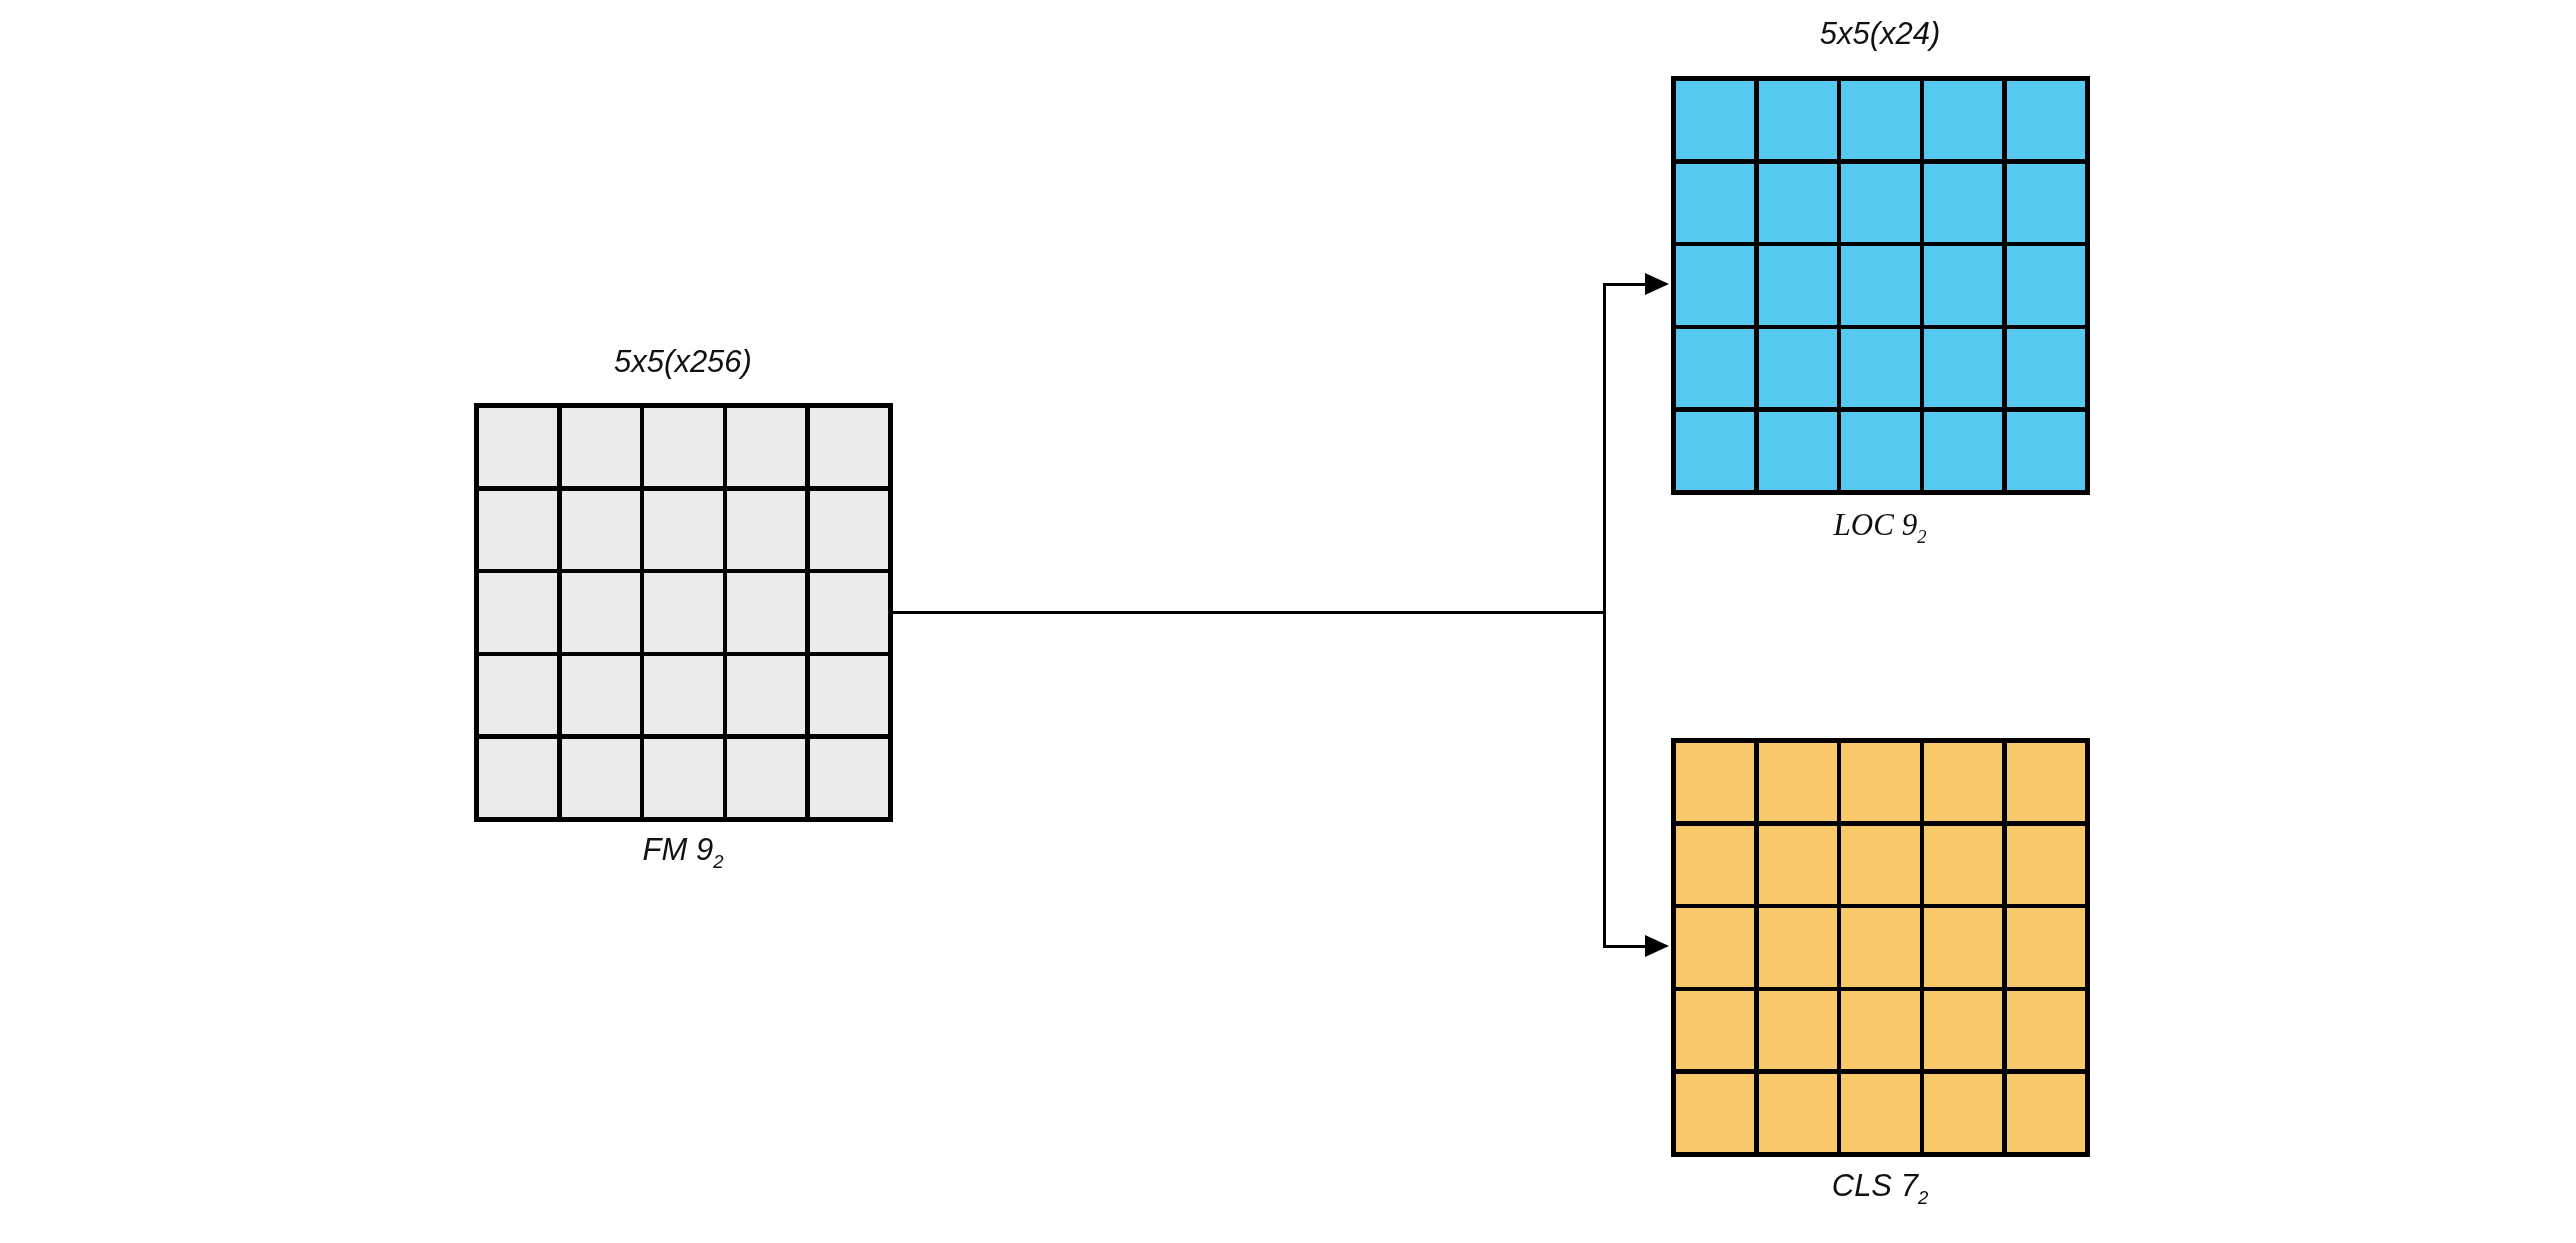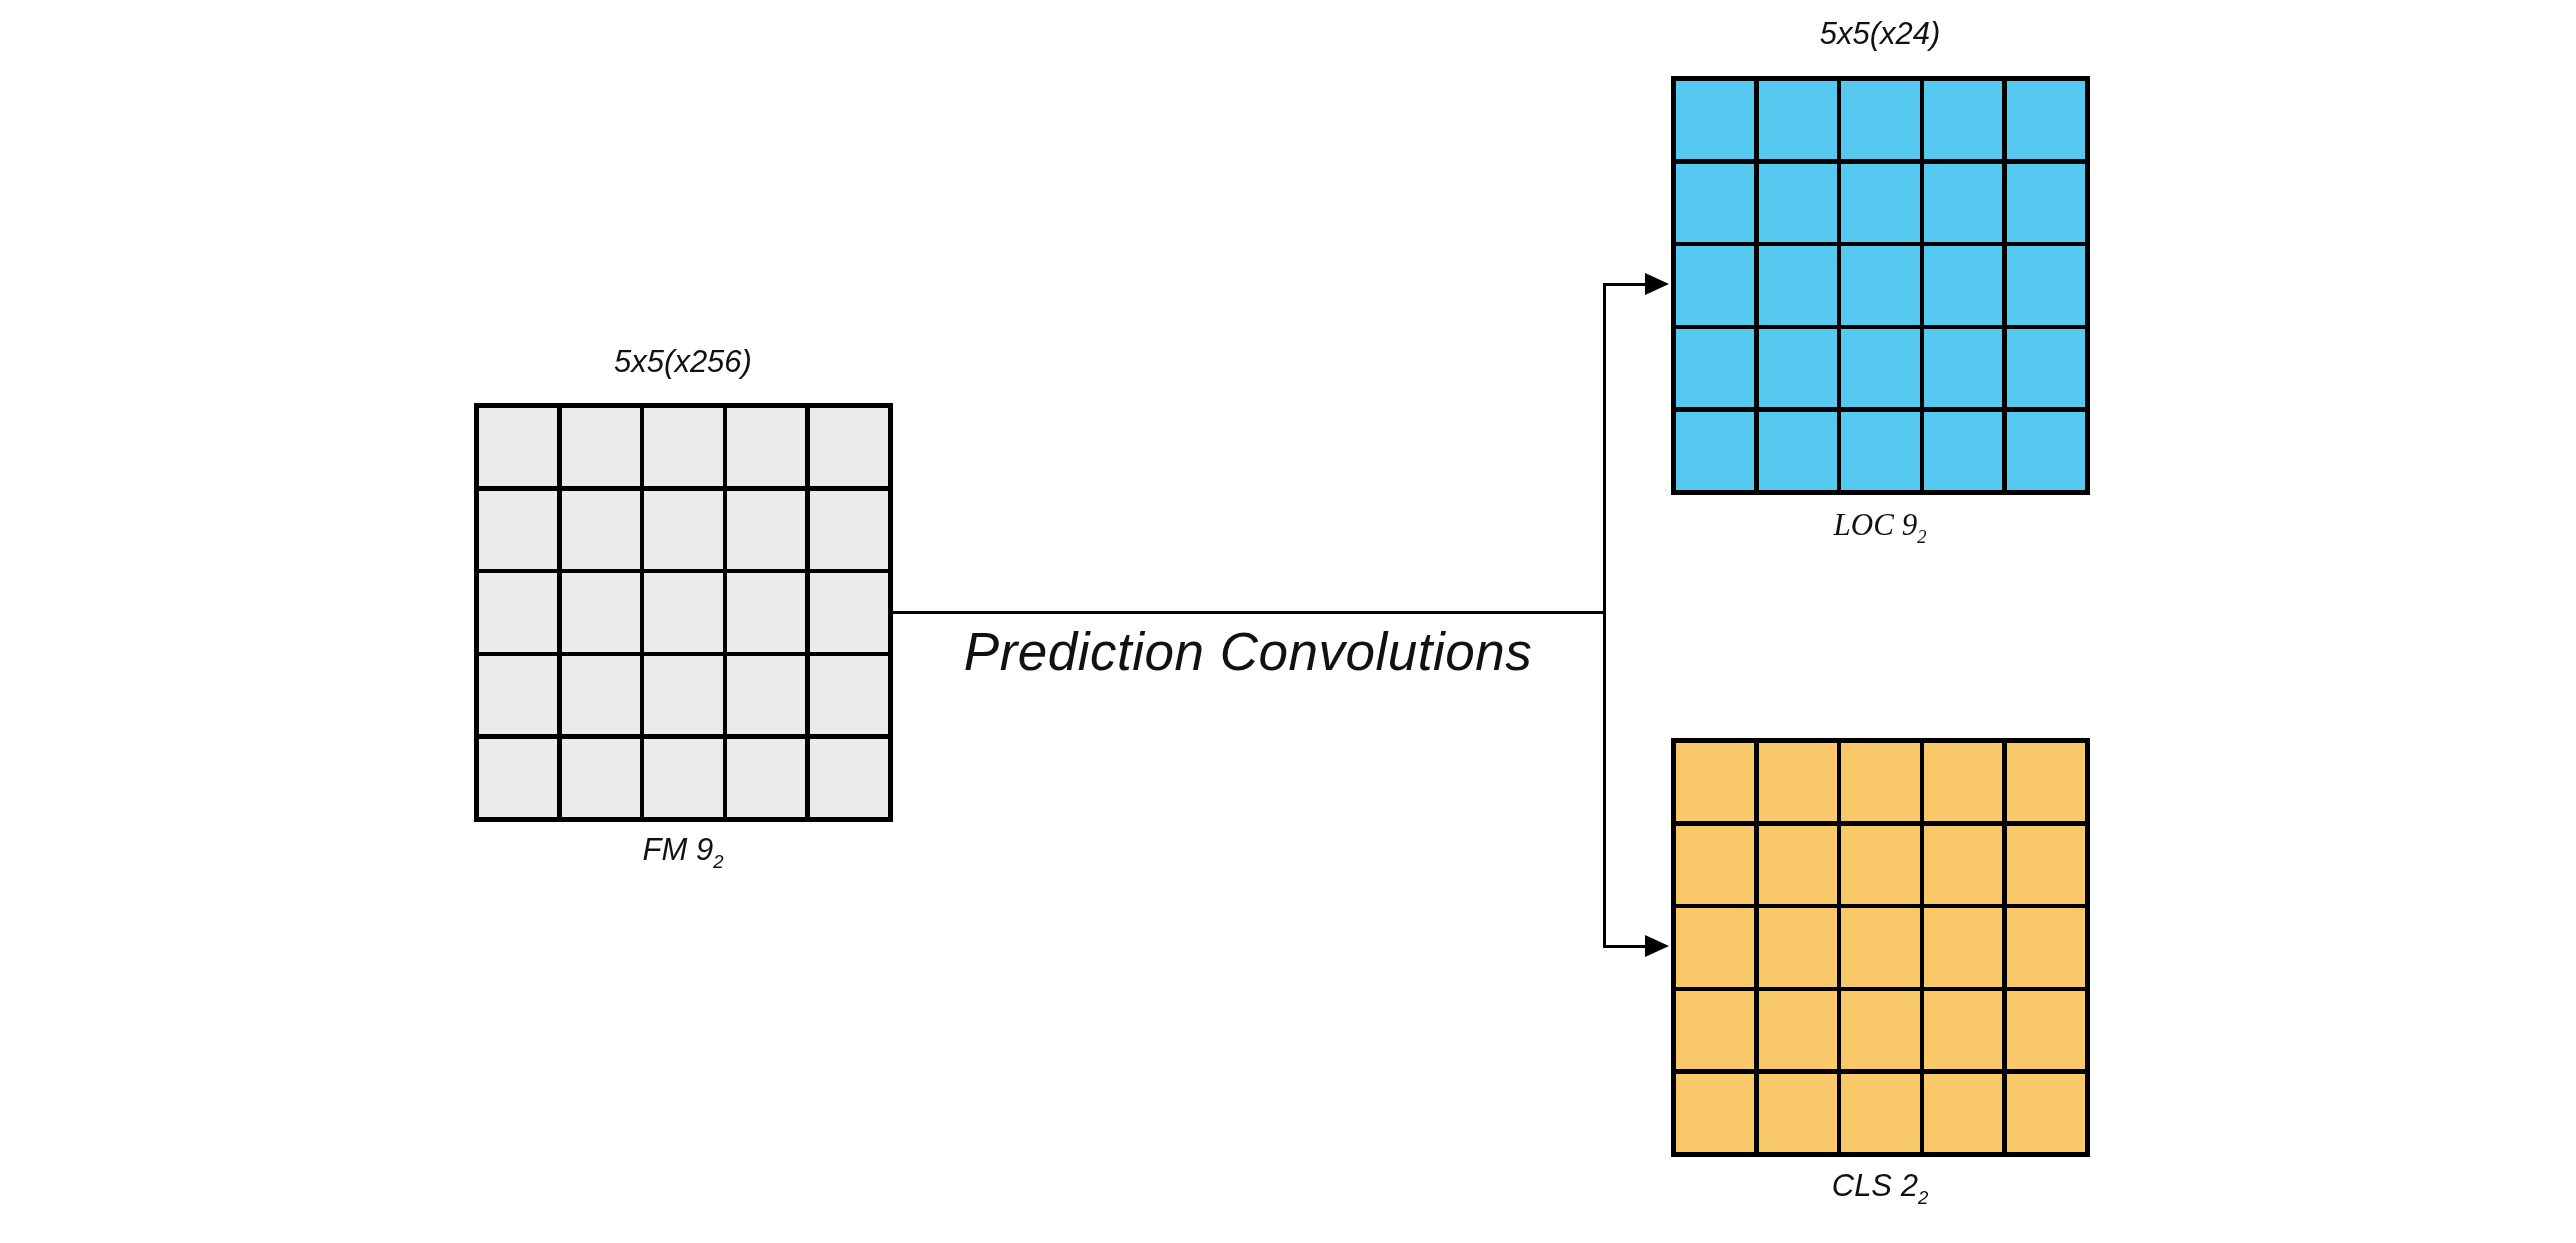--- a/index.html
+++ b/index.html
@@ -167,26 +167,25 @@
       <div class="cell"></div>
       <div class="cell"></div>
       <div class="cell"></div>
       <div class="cell"></div>
       <div class="cell"></div>
       <div class="cell"></div>
       <div class="cell"></div>
     </div>
 
   <div class="label" style="left:1880px; top:1169px;">
-    <span>CLS 2</span><span class="sub">2</span>
+    <span>CLS 7</span><span class="sub">2</span>
   </div>
 
   <div class="line h" style="left:892px; top:611px; width:712px;"></div>
   <div class="line v" style="left:1603px; top:283px; height:665px;"></div>
   <div class="line h" style="left:1603px; top:283px; width:45px;"></div>
   <div class="line h" style="left:1603px; top:945px; width:45px;"></div>
   <div class="arrowhead" style="left:1645px; top:273px;"></div>
   <div class="arrowhead" style="left:1645px; top:935px;"></div>
 
-  <div class="label connector-label" style="left:1248px; top:623px;">Prediction Convolutions</div>
 
 </div>
 
 
 </body></html>

